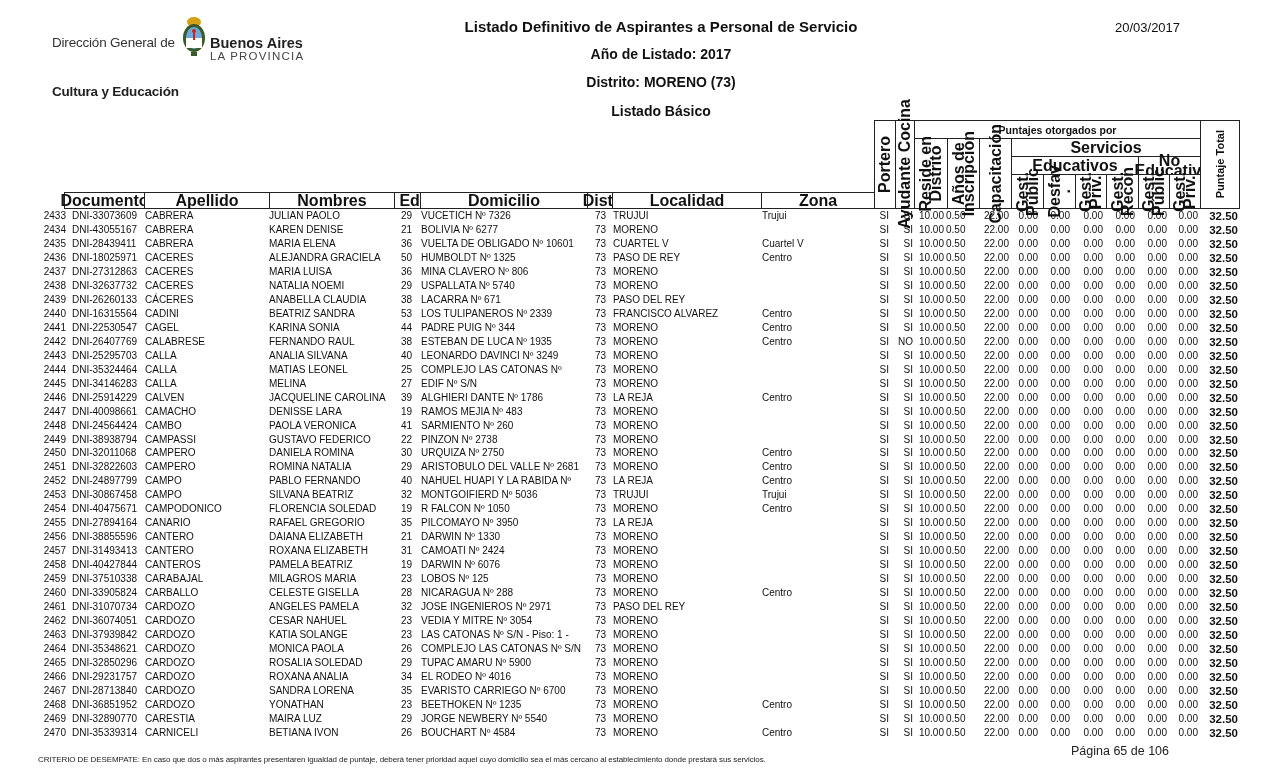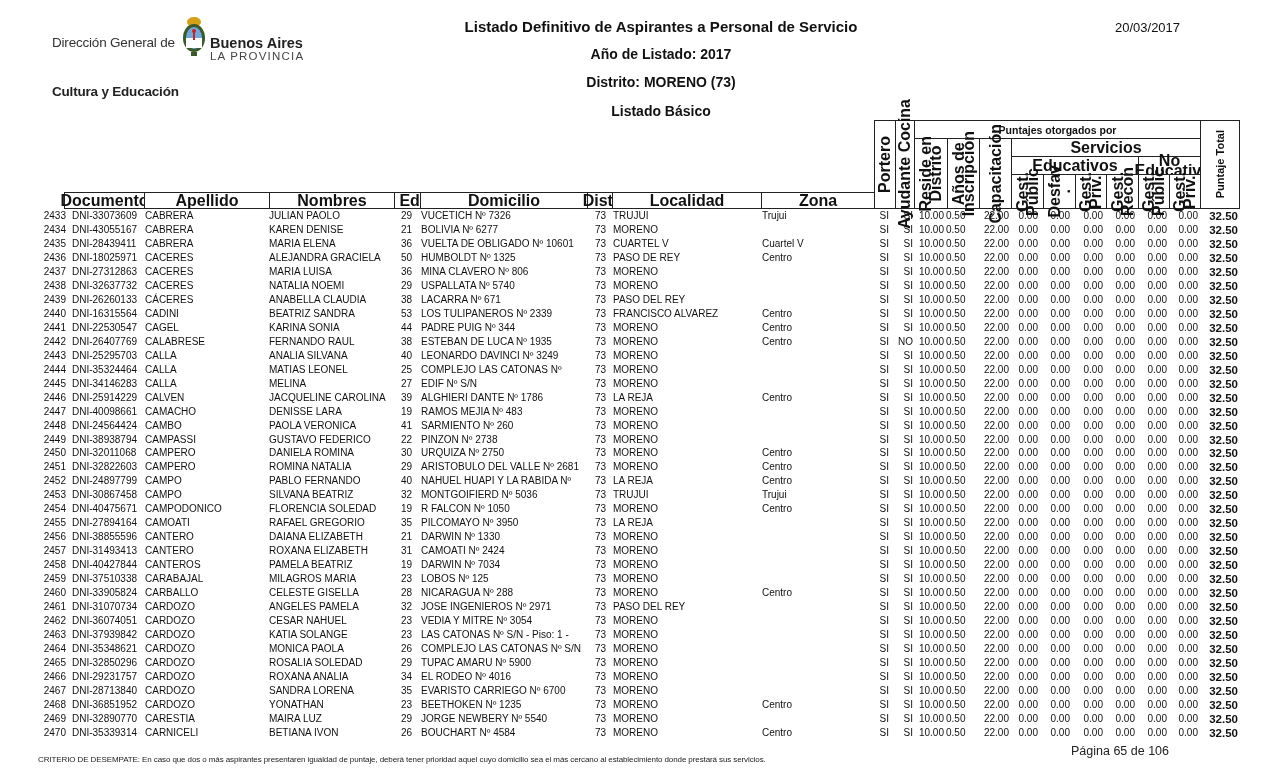--- a/index.html
+++ b/index.html
@@ -642,21 +642,21 @@
     <span class="c-s2">0.00</span>
     <span class="c-s3">0.00</span>
     <span class="c-s4">0.00</span>
     <span class="c-s5">0.00</span>
     <span class="c-s6">0.00</span>
     <span class="c-tot">32.50</span>
   </div>
     <div class="row" style="top: 516.34px;">
     <span class="c-num">2455</span>
     <span class="c-doc">DNI-27894164</span>
-    <span class="c-ap">CAMOATI</span>
+    <span class="c-ap">CANARIO</span>
     <span class="c-nom">RAFAEL GREGORIO</span>
     <span class="c-edad">35</span>
     <span class="c-dom">PILCOMAYO Nº 3950</span>
     <span class="c-dist">73</span>
     <span class="c-loc">LA REJA</span>
     <span class="c-zona"></span>
     <span class="c-port">SI</span>
     <span class="c-ayu">SI</span>
     <span class="c-res">10.00</span>
     <span class="c-anos">0.50</span>
@@ -714,21 +714,21 @@
     <span class="c-s5">0.00</span>
     <span class="c-s6">0.00</span>
     <span class="c-tot">32.50</span>
   </div>
     <div class="row" style="top: 558.25px;">
     <span class="c-num">2458</span>
     <span class="c-doc">DNI-40427844</span>
     <span class="c-ap">CANTEROS</span>
     <span class="c-nom">PAMELA BEATRIZ</span>
     <span class="c-edad">19</span>
-    <span class="c-dom">DARWIN Nº 7034</span>
+    <span class="c-dom">DARWIN Nº 6076</span>
     <span class="c-dist">73</span>
     <span class="c-loc">MORENO</span>
     <span class="c-zona"></span>
     <span class="c-port">SI</span>
     <span class="c-ayu">SI</span>
     <span class="c-res">10.00</span>
     <span class="c-anos">0.50</span>
     <span class="c-cap">22.00</span>
     <span class="c-s1">0.00</span>
     <span class="c-s2">0.00</span>

